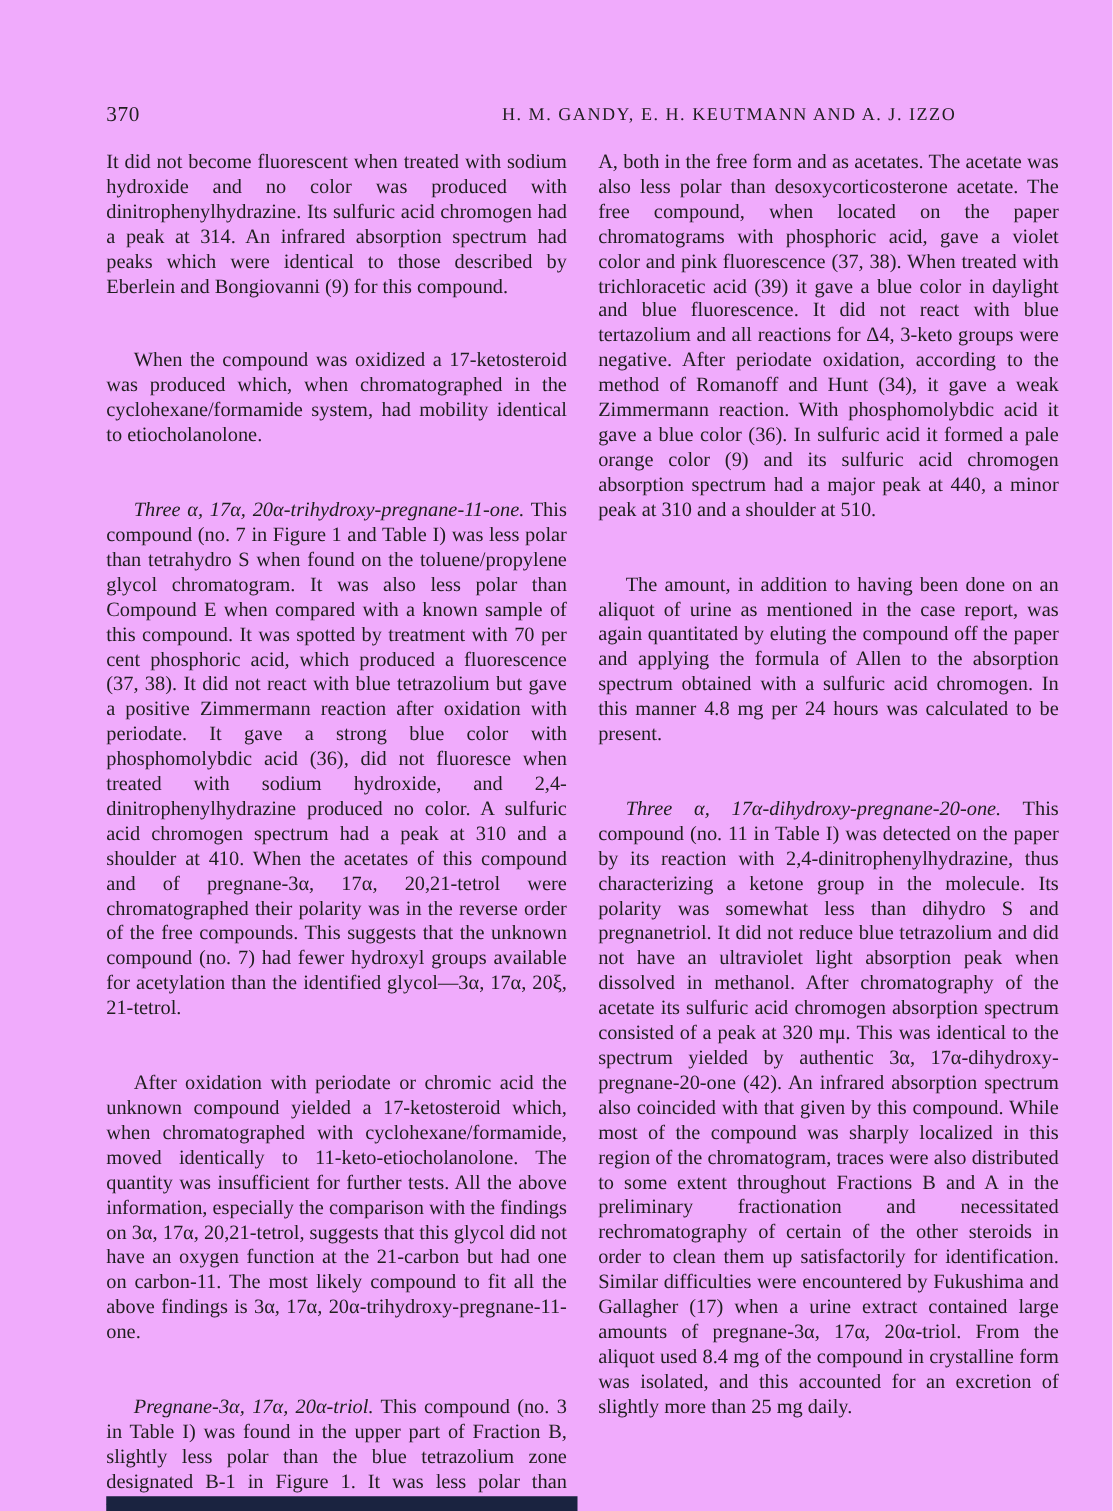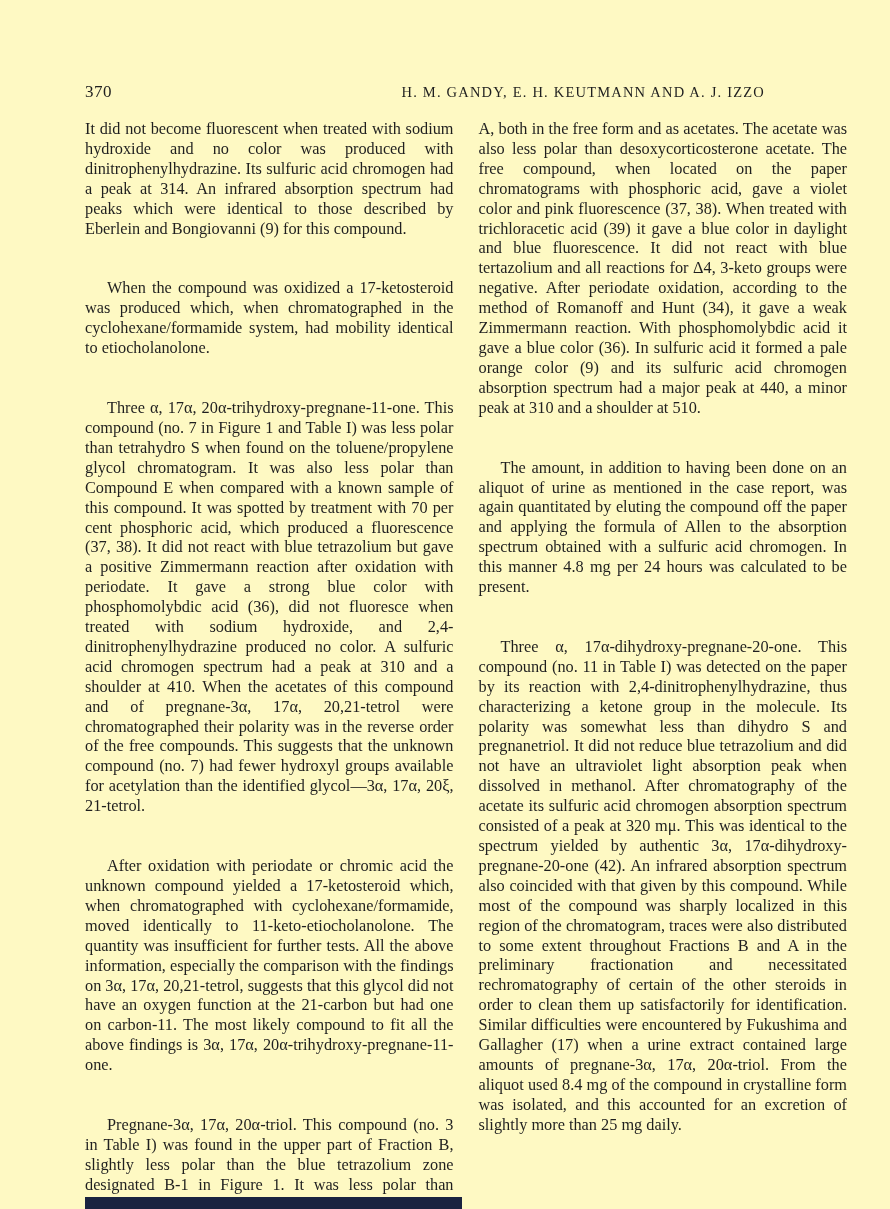--- a/index.html
+++ b/index.html
@@ -11,21 +11,21 @@
     width: 890px;
     height: 1209px;
     position: relative;
     overflow: hidden;
     font-family: "Liberation Serif", "DejaVu Serif", serif;
     color: #1f1f1f;
   }
   .page {
     position: absolute;
     inset: 0;
-    background: #fef9c3;
+    background: #f0abfc;
   }
   .running-head {
     position: absolute;
     top: 82px;
     left: 85px;
     width: 760px;
     height: 22px;
   }
   .page-num {
     position: absolute;
@@ -62,20 +62,21 @@
   }
   .col p {
     margin: 0;
     padding: 0;
   }
   .col p.indent {
     text-indent: 22px;
     margin-top: 40px;
   }
   .it {
+    font-style: italic;
   }
   .scan-bar {
     position: absolute;
     left: 85px;
     bottom: 0;
     width: 377px;
     height: 12px;
   }
 </style>
 </head>

